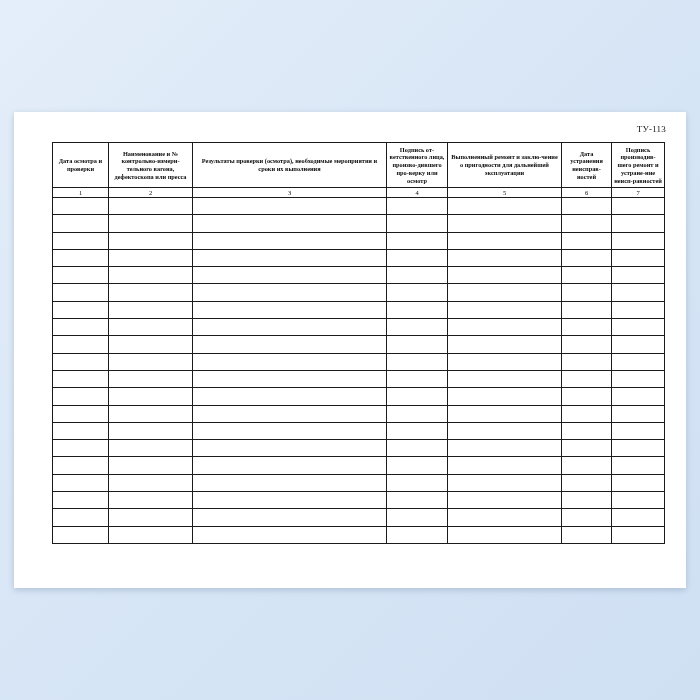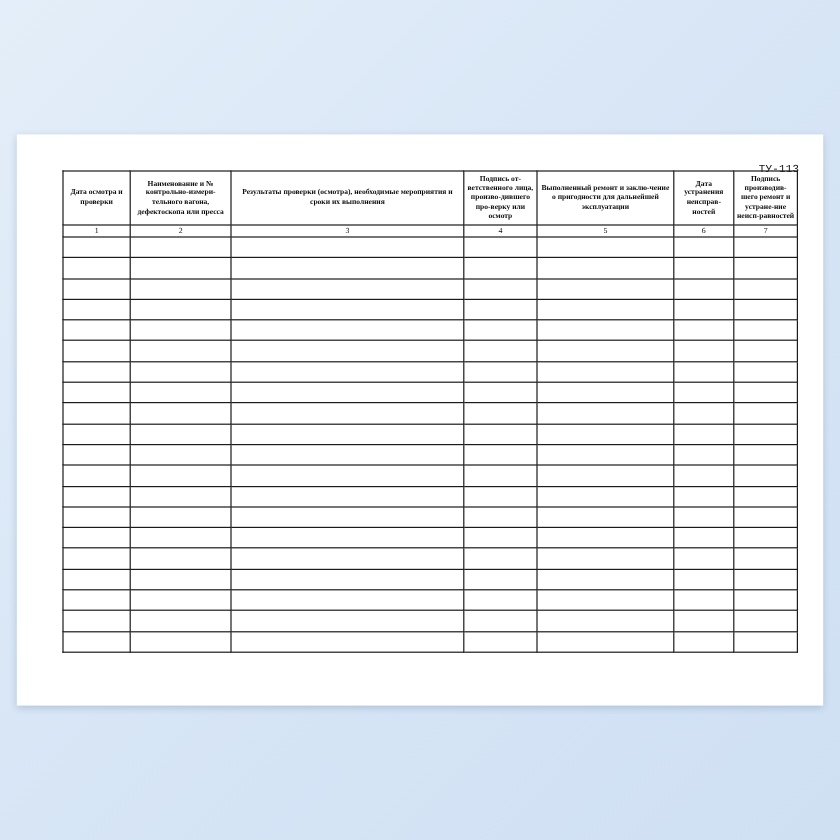--- a/index.html
+++ b/index.html
@@ -27,25 +27,25 @@
     width: 672px;
     height: 476px;
     background: #ffffff;
     box-shadow: 0 2px 6px rgba(40, 70, 110, 0.22);
   }
 
   
   .doc-code {
     position: absolute;
     right: 20px;
-    top: 24px;
+    top: 12px;
     font-size: 9px;
     letter-spacing: 0.2px;
     color: #111;
-    font-family: Liberation Mono, monospace;
+    font-family: Liberation Serif, serif;
   }
 
   
   #form-table {
     position: absolute;
     left: 38px;
     top: 30px;
     width: 612px;
     border-collapse: collapse;
     table-layout: fixed;

